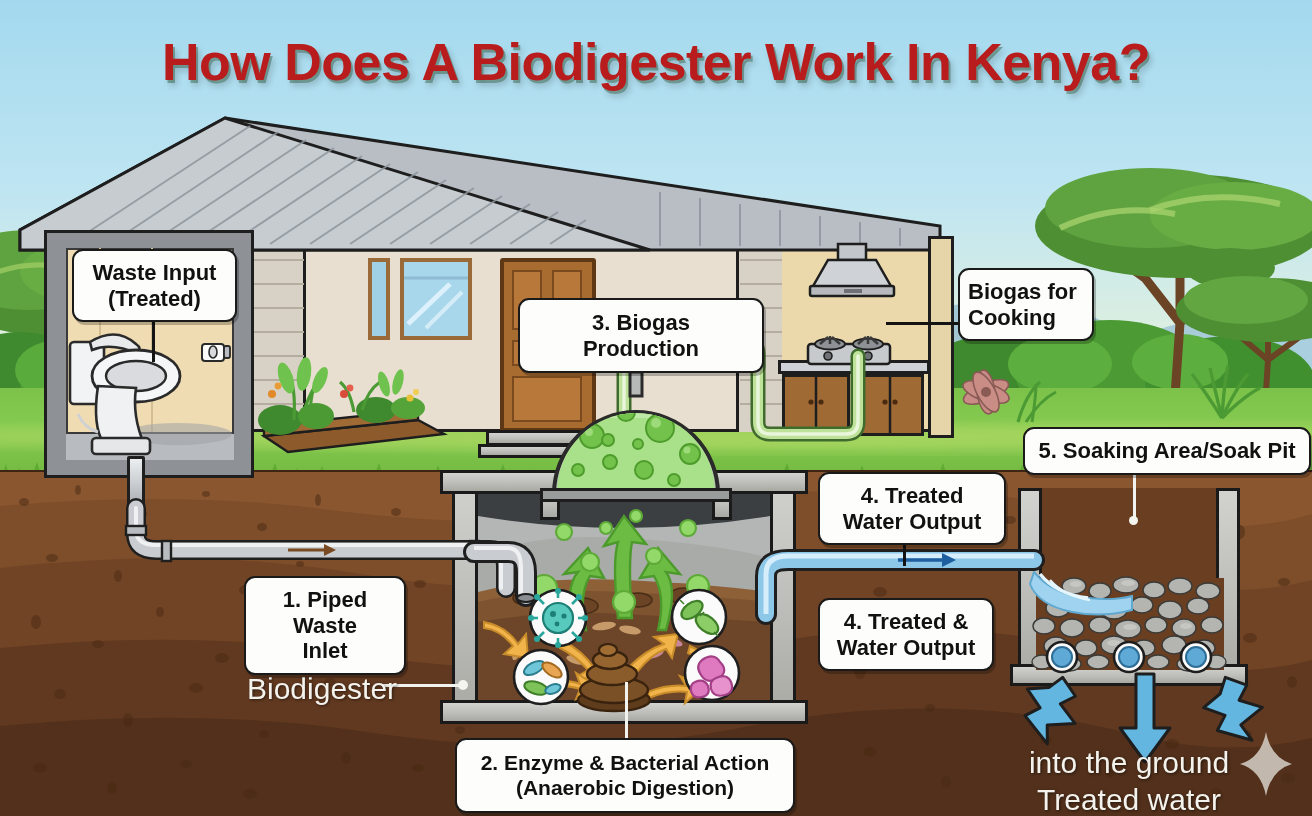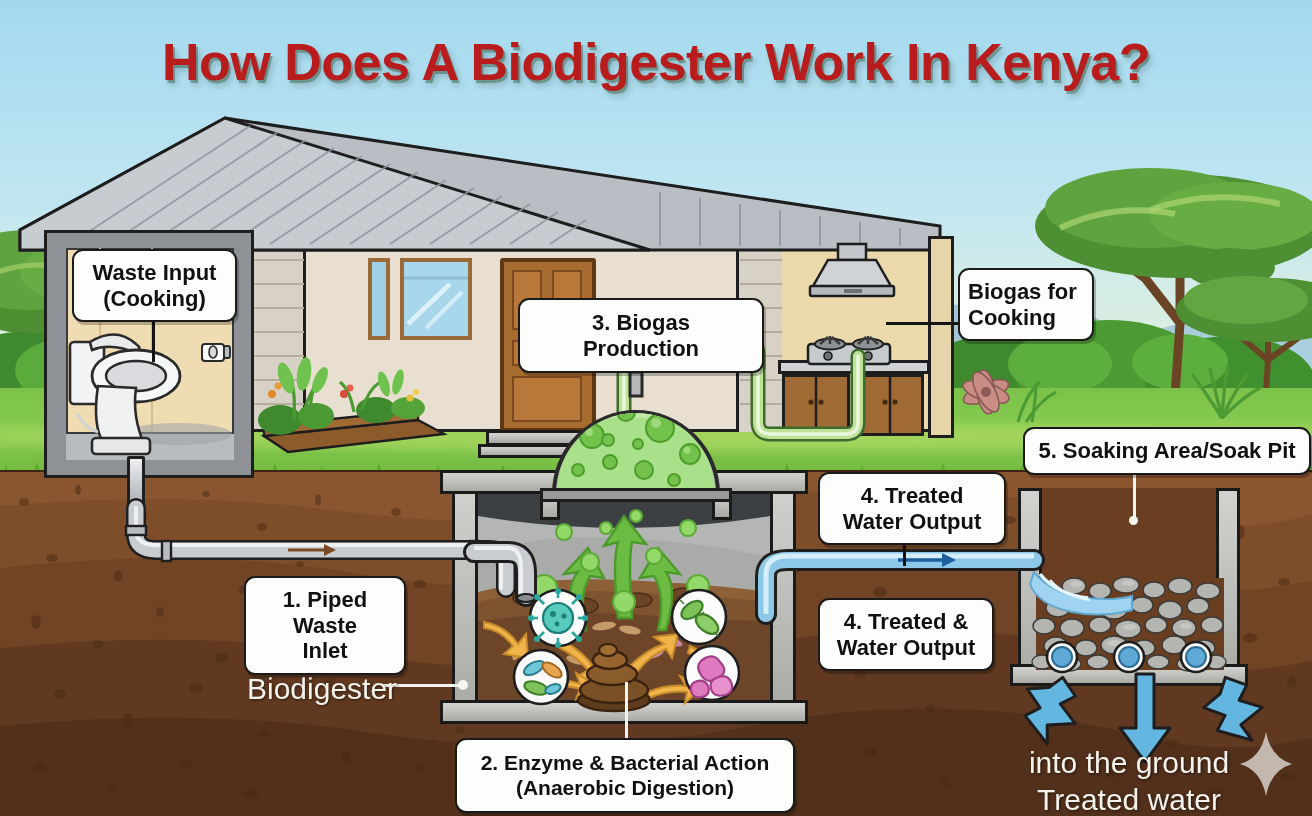--- a/index.html
+++ b/index.html
@@ -679,21 +679,21 @@
     <g fill="#63b6e0" stroke="#1e1e1e" stroke-width="3" stroke-linejoin="round">
       <path d="M44 4 L62 18 L50 30 L70 44 L44 54 L50 72 L20 52 L32 40 L14 26 L34 18 Z" transform="translate(-16,0) rotate(18 44 32)"></path>
       <path d="M110 2 L128 2 L128 56 L144 56 L119 90 L94 56 L110 56 Z"></path>
       <path d="M192 4 L210 18 L198 30 L218 44 L192 54 L198 72 L168 52 L180 40 L162 26 L182 18 Z" transform="translate(16,0) rotate(-18 192 32) scale(1,1)"></path>
     </g>
   </svg>
 
   <div class="abs leader" style="left:152px; top:300px; width:3px; height:62px;"></div>
   <div class="abs card" style="left:72px; top:249px; width:165px;">
     <div>Waste Input</div>
-    <div>(Cooking)</div>
+    <div>(Treated)</div>
   </div>
 
   <div class="abs card" style="left:518px; top:298px; width:246px; padding:10px 12px;">
     <div>3. Biogas Production</div>
   </div>
 
   <div class="abs leader" style="left:886px; top:322px; width:78px; height:3px;"></div>
   <div class="abs card" style="left:958px; top:268px; width:136px; text-align:left; padding:9px 8px;">
     <div>Biogas for</div>
     <div>Cooking</div>

